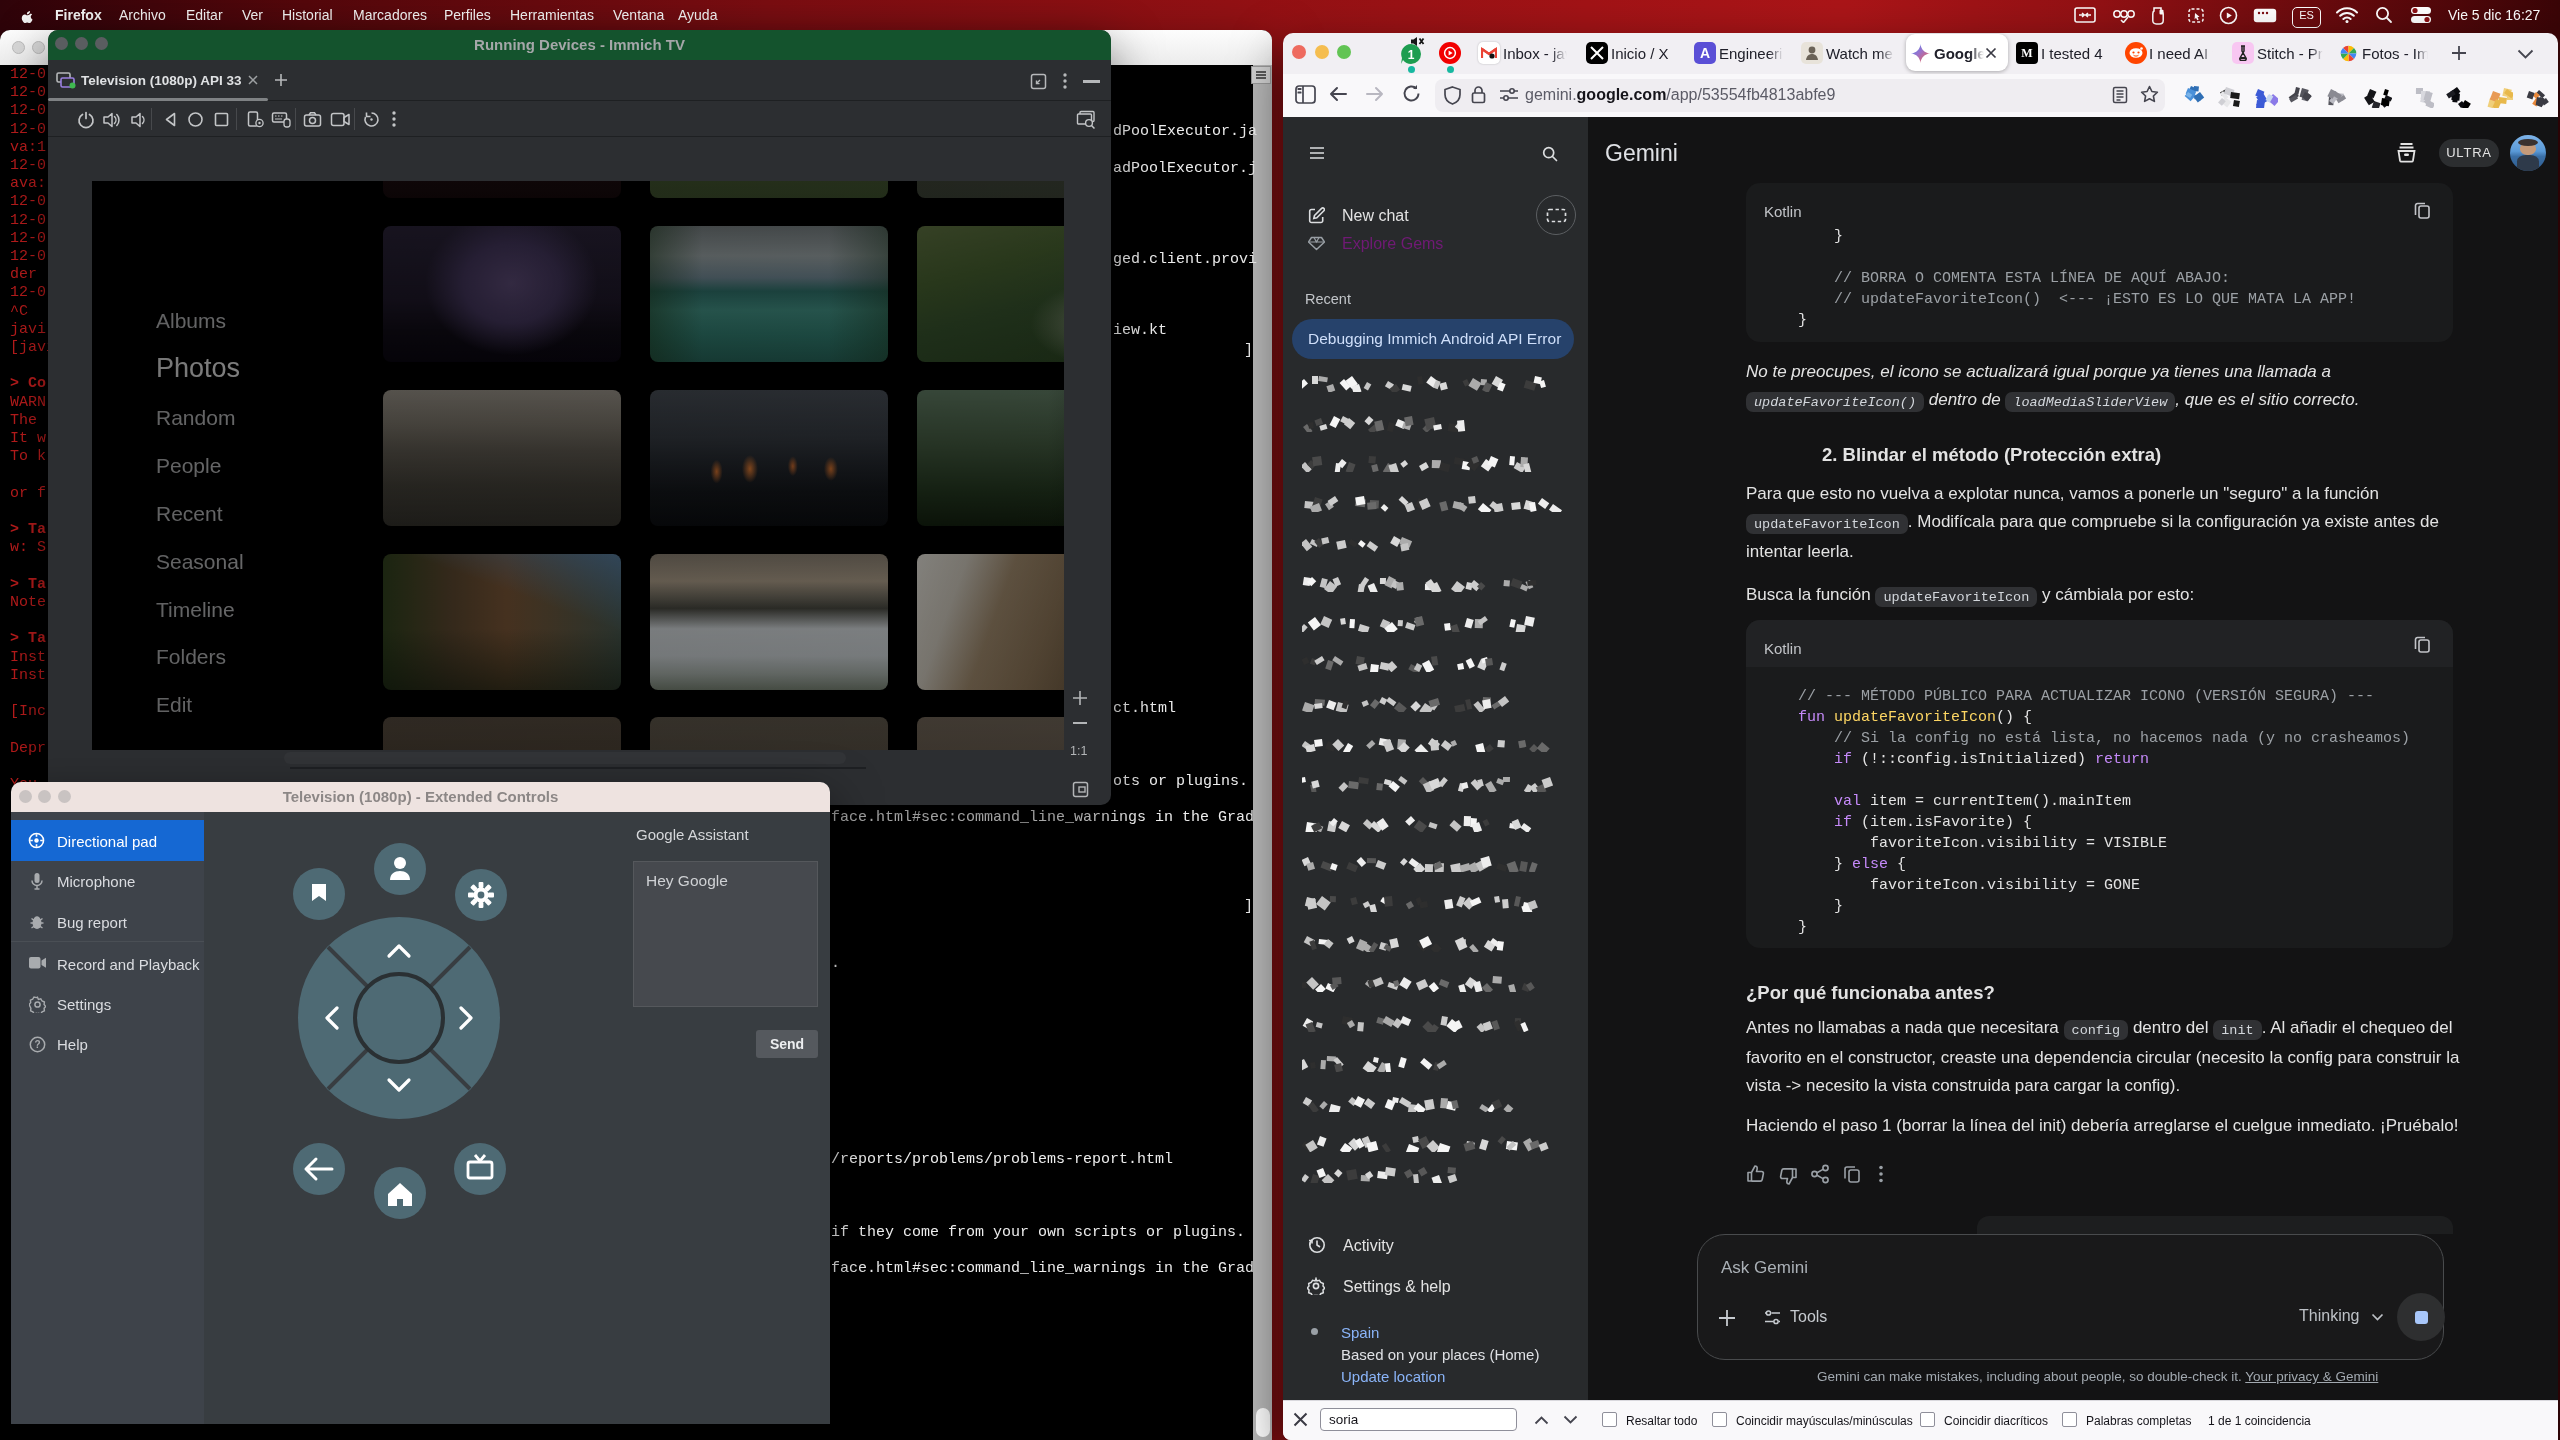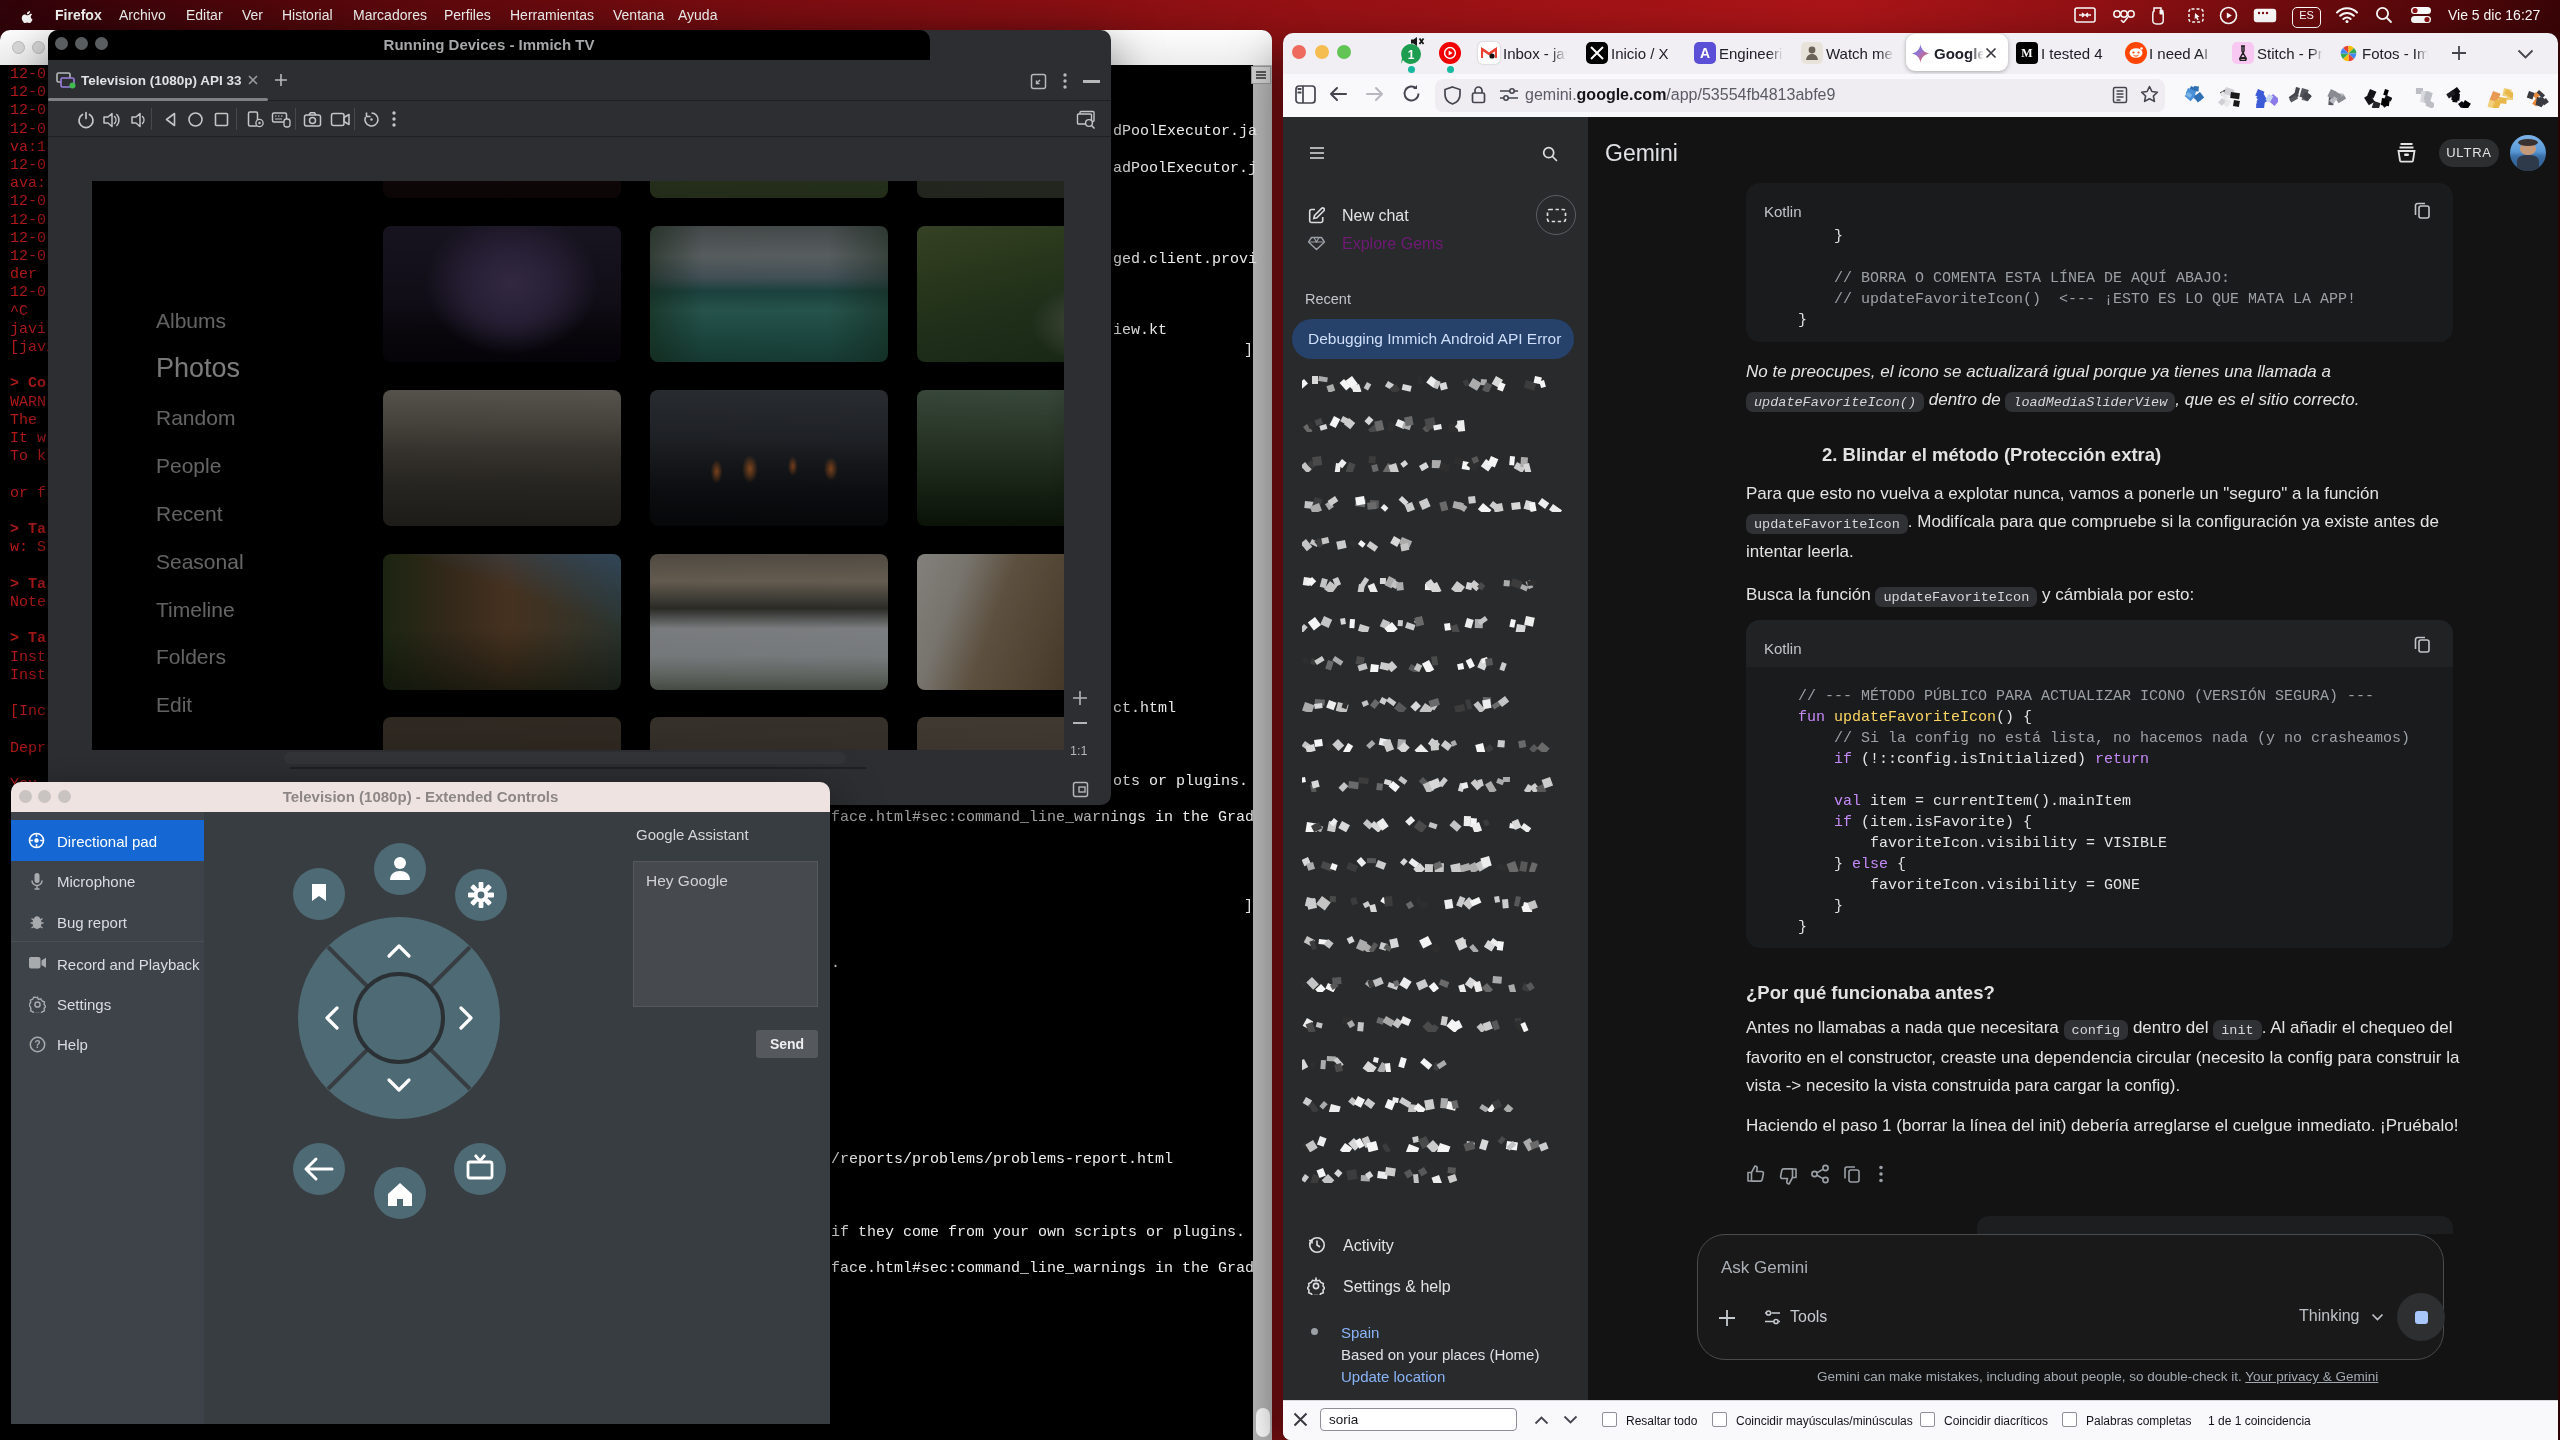--- a/index.html
+++ b/index.html
@@ -13,21 +13,21 @@
 
 #term{left:0;top:30px;width:1272px;height:1410px;background:#000;border-radius:10px 10px 0 0;box-shadow:0 18px 50px rgba(0,0,0,.55)}
 #termbar{left:0;top:30px;width:1272px;height:35px;background:linear-gradient(#fdfdfd,#ececec);border-radius:10px 10px 0 0}
 .tl{position:absolute;border-radius:50%}
 #termscroll{left:1253px;top:65px;width:19px;height:1375px;background:#b7b7b7}
 #termtext{left:10px;top:66px;font-size:15px;line-height:18.2px;color:#b91c1c;white-space:pre}
 .tb{font-weight:bold}
 .tfrag{position:absolute;font-family:"Liberation Mono",monospace;font-size:15px;color:#ededed;white-space:pre}
 
 #rd{left:48px;top:30px;width:1063px;height:775px;background:#2c2e31;border-radius:10px;box-shadow:0 18px 50px rgba(0,0,0,.55)}
-#rdtitle{left:48px;top:30px;width:882px;height:30px;background:#000000;border-radius:10px 10px 0 0;text-align:center;color:#a5a7a9;font-weight:bold;font-size:15px;line-height:30px}
+#rdtitle{left:48px;top:30px;width:1063px;height:30px;background:#14532d;border-radius:10px 10px 0 0;text-align:center;color:#a5a7a9;font-weight:bold;font-size:15px;line-height:30px}
 #tvscreen{left:92px;top:181px;width:972px;height:569px;background:#000;overflow:hidden}
 .thumb{position:absolute;width:238px;height:136px;border-radius:8px}
 .tvmenu{position:absolute;left:64px;color:#cbccce;font-size:21px;white-space:nowrap}
 
 #ec{left:11px;top:782px;width:819px;height:642px;background:#383d41;border-radius:10px 10px 0 0;box-shadow:0 18px 50px rgba(0,0,0,.55);overflow:hidden}
 #ecbar{left:11px;top:782px;width:819px;height:30px;background:#eee3e0;border-radius:10px 10px 0 0;text-align:center;color:#8c8786;font-weight:bold;font-size:15px;line-height:30px}
 #ecside{left:11px;top:812px;width:193px;height:612px;background:#3e434a}
 .ecitem{position:absolute;left:57px;color:#dadce0;font-size:15px;white-space:nowrap}
 
 #ff{left:1283px;top:33px;width:1275px;height:1407px;background:#f1eff3;border-radius:10px 10px 0 8px;box-shadow:0 18px 50px rgba(0,0,0,.55)}

